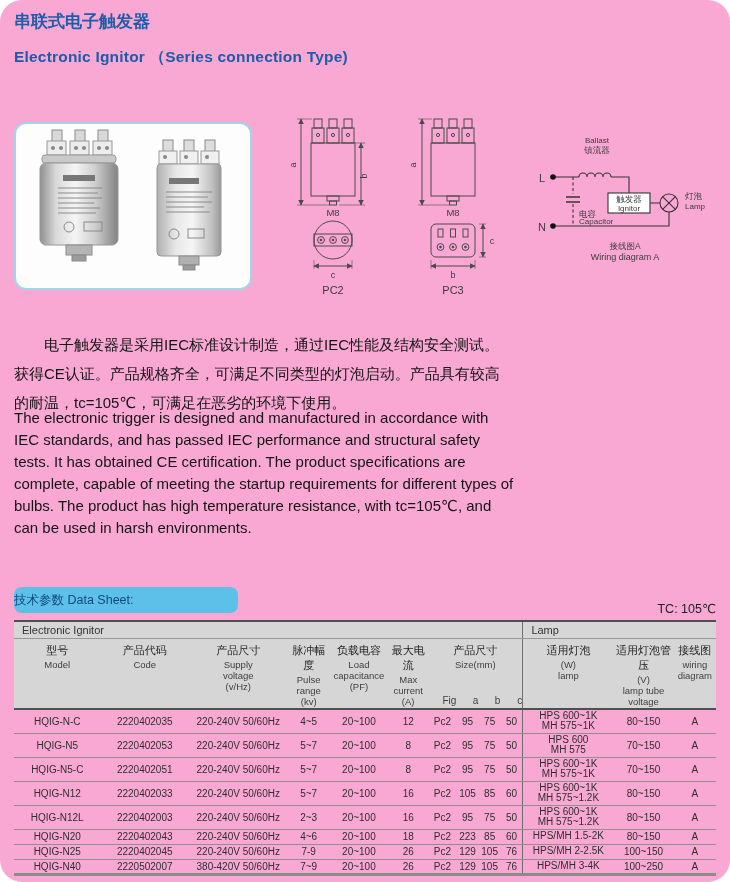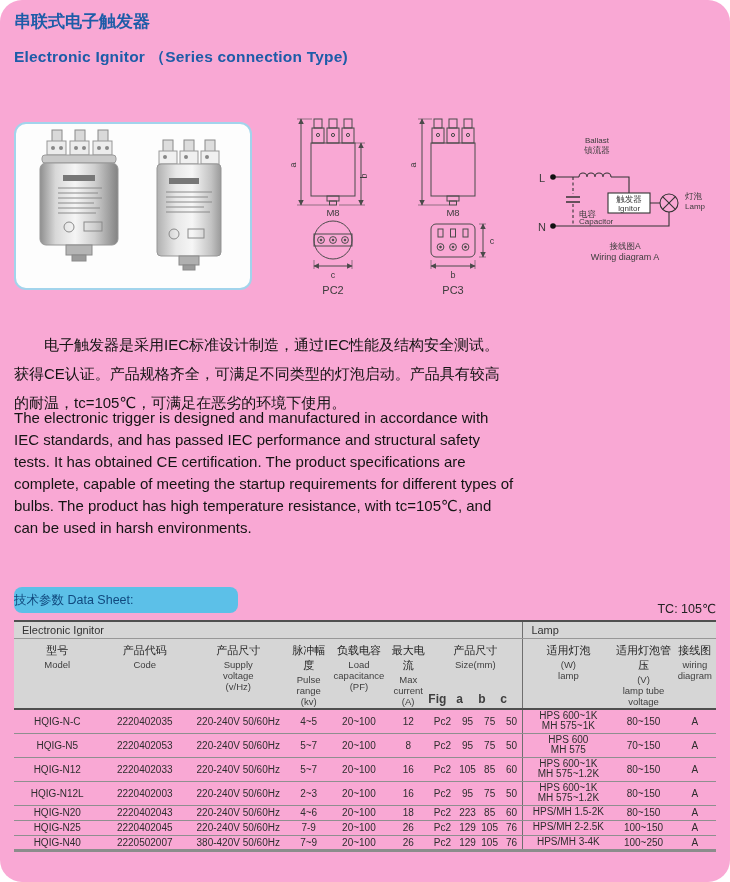--- a/index.html
+++ b/index.html
@@ -39,21 +39,21 @@
               border-top:2px solid #4f4f4f; border-bottom:3px solid #8c8c8c; }
   .ds-table th, .ds-table td { font-weight:normal; }
   .group-row td { background:#d6d6d6; font-size:11px; color:#333; text-align:left;
                   padding:2px 1px 2px 8px; border-bottom:1px solid #979797; height:15px; }
   .head-row th { background:#d6d6d6; border-bottom:2px solid #4f4f4f; height:50px;
                  vertical-align:top; padding-top:4px; text-align:center; }
   .head-row .zh { font-size:11px; color:#1f1f1f; }
   .head-row .en { font-size:9.5px; color:#3f3f3f; white-space:pre-line; line-height:1.18; margin-top:1px; }
   .size-th { position:relative; }
   .size-sub { position:absolute; left:0; right:0; bottom:2px; display:flex; }
-  .size-sub span { font-size:12px; color:#3f3f3f; text-align:left;font-weight:bold; }
+  .size-sub span { font-size:10px; color:#3f3f3f; text-align:right; }
   .lamp-col { border-left:1px solid #6f6f6f; }
   .ds-table tbody td { height:15px; border-bottom:1px solid #8f8f8f; font-size:10px;
                        color:#2e2e2e; text-align:center; padding:1px 2px; }
   .ds-table tbody tr:last-child td { border-bottom:none; }
   td.c-model { text-align:left; padding-left:9px; }
   td.c-lamp { font-size:8.5px; line-height:1.05; white-space:pre-line; }
 </style>
 </head>
 <body>
 
@@ -383,20 +383,36 @@
       <td>Pc2</td>
       <td>95</td>
       <td>75</td>
       <td>50</td>
       <td class="c-lamp lamp-col">HPS 600
 MH 575</td>
       <td>70~150</td>
       <td>A</td>
     </tr>
         <tr>
+      <td class="c-model">HQIG-N5-C</td>
+      <td>2220402051</td>
+      <td>220-240V 50/60Hz</td>
+      <td>5~7</td>
+      <td>20~100</td>
+      <td>8</td>
+      <td>Pc2</td>
+      <td>95</td>
+      <td>75</td>
+      <td>50</td>
+      <td class="c-lamp lamp-col">HPS 600~1K
+MH 575~1K</td>
+      <td>70~150</td>
+      <td>A</td>
+    </tr>
+        <tr>
       <td class="c-model">HQIG-N12</td>
       <td>2220402033</td>
       <td>220-240V 50/60Hz</td>
       <td>5~7</td>
       <td>20~100</td>
       <td>16</td>
       <td>Pc2</td>
       <td>105</td>
       <td>85</td>
       <td>60</td>

